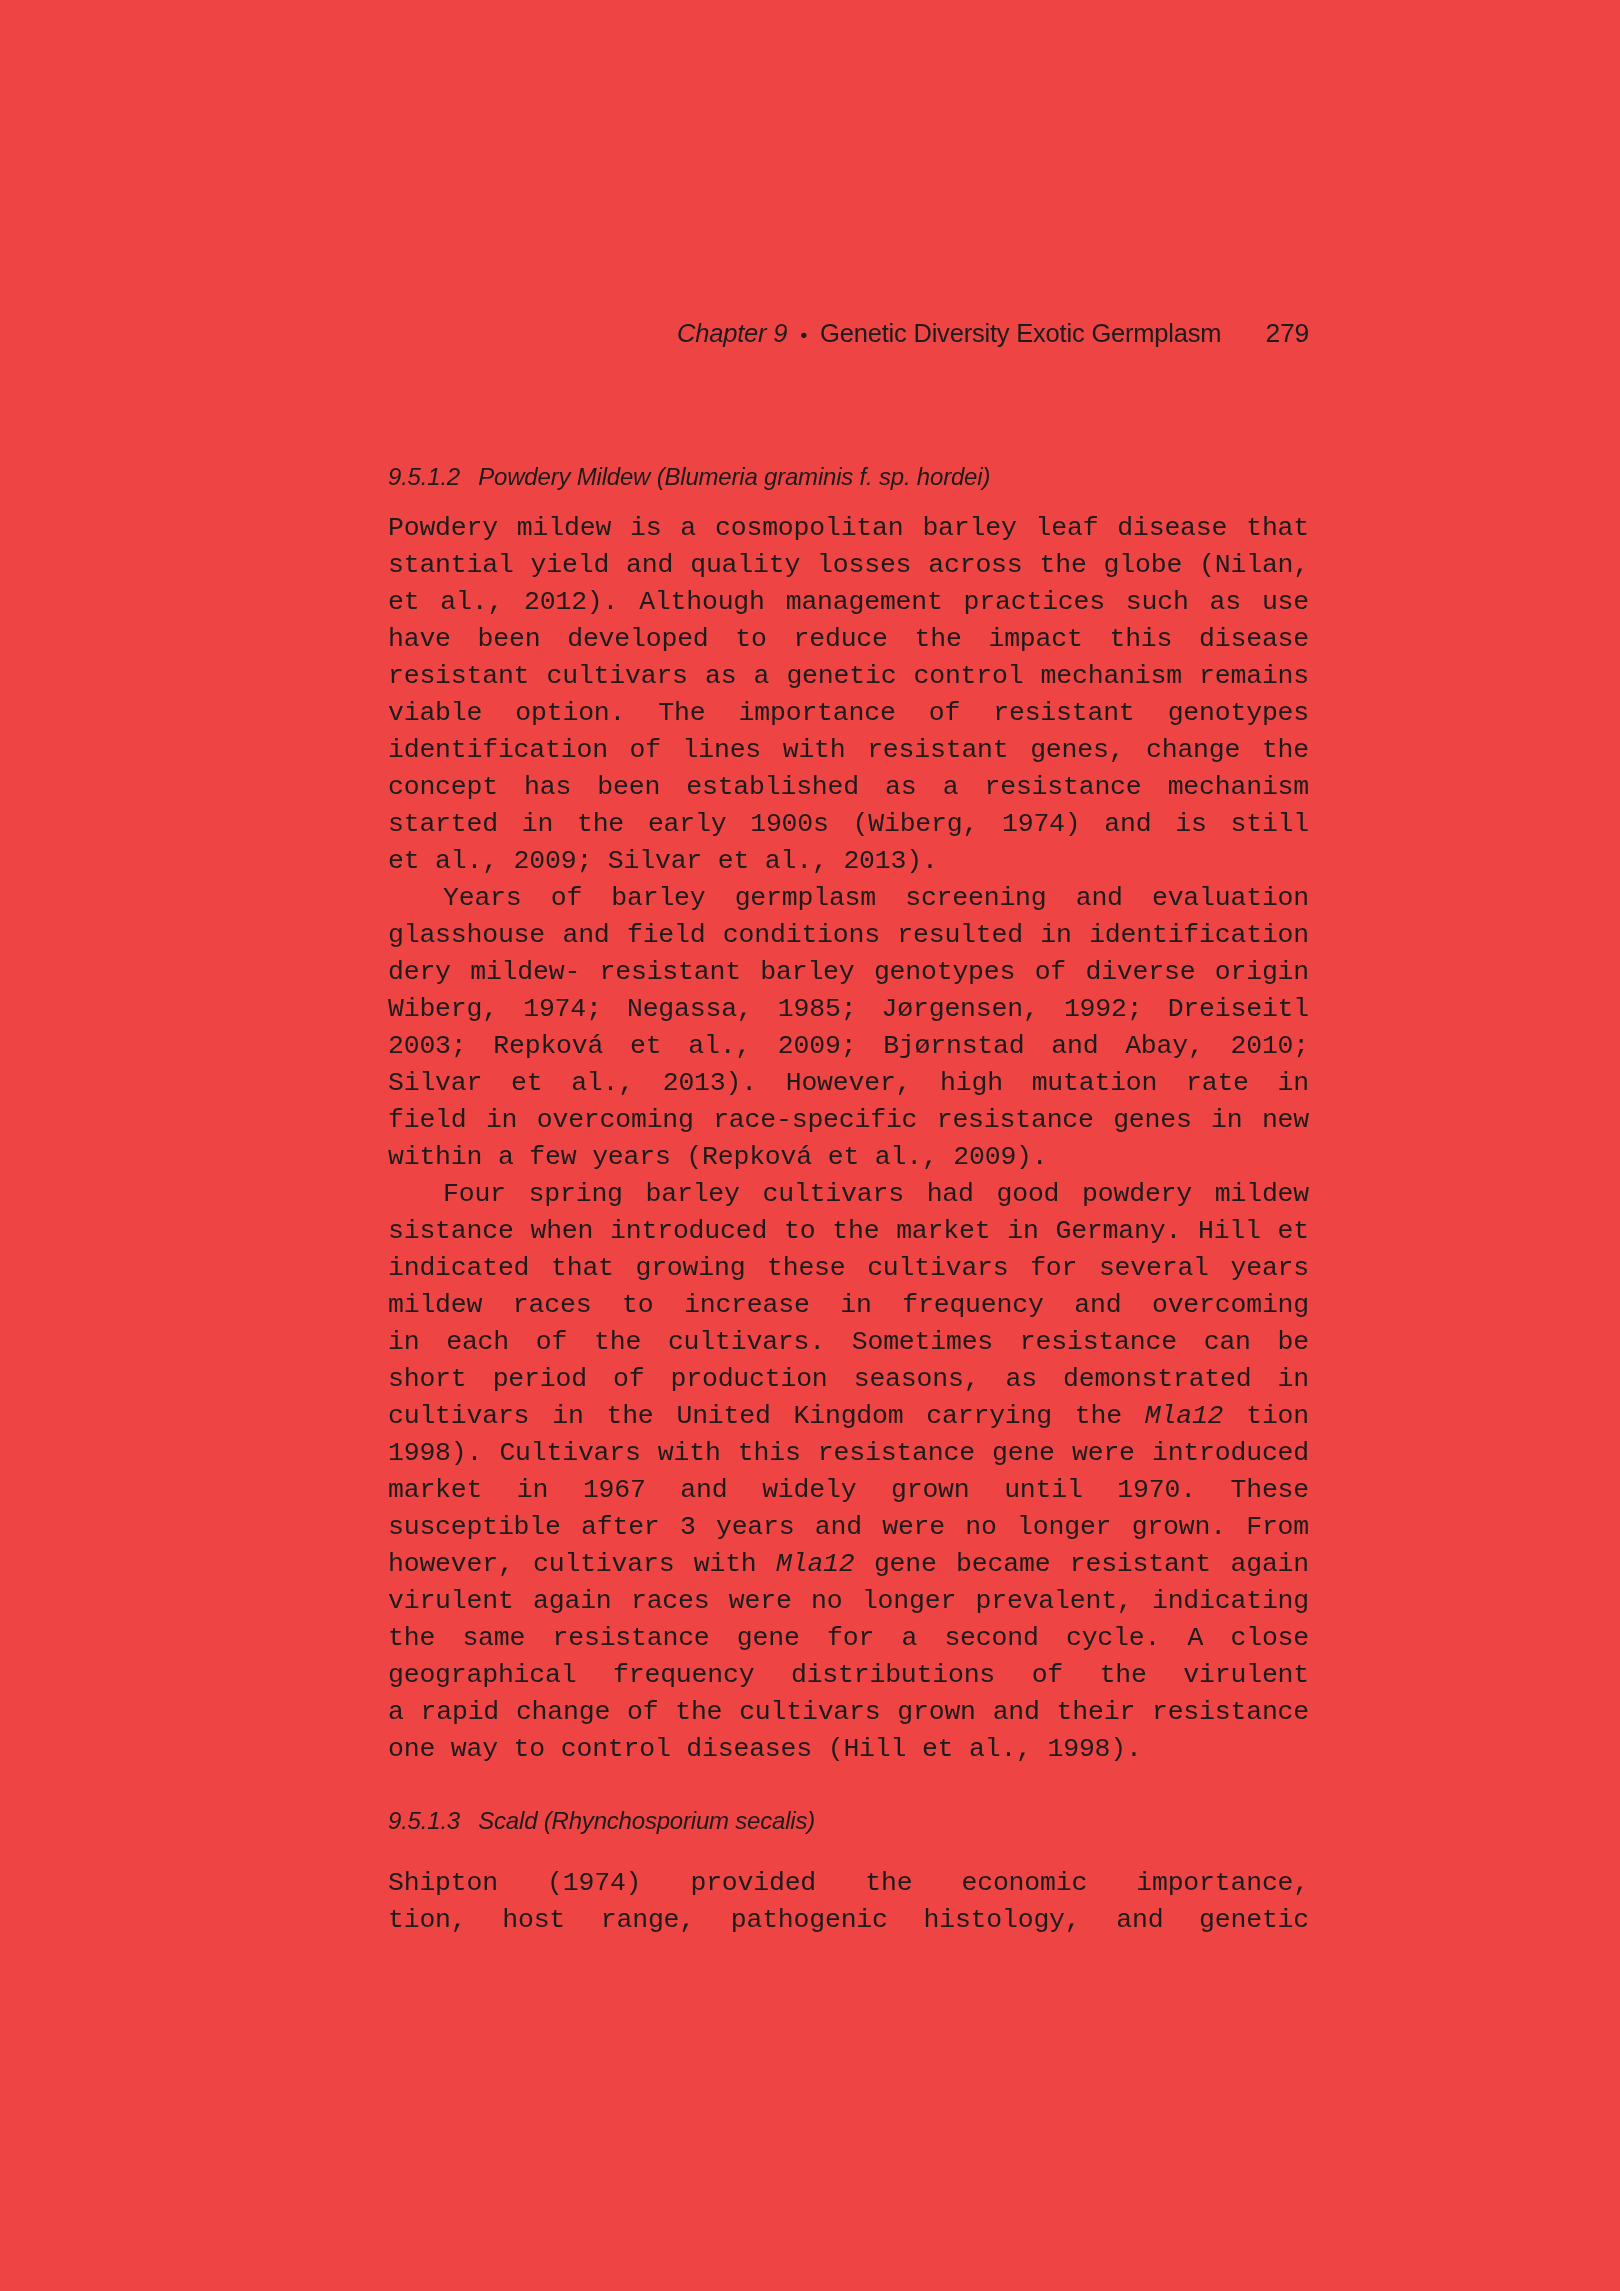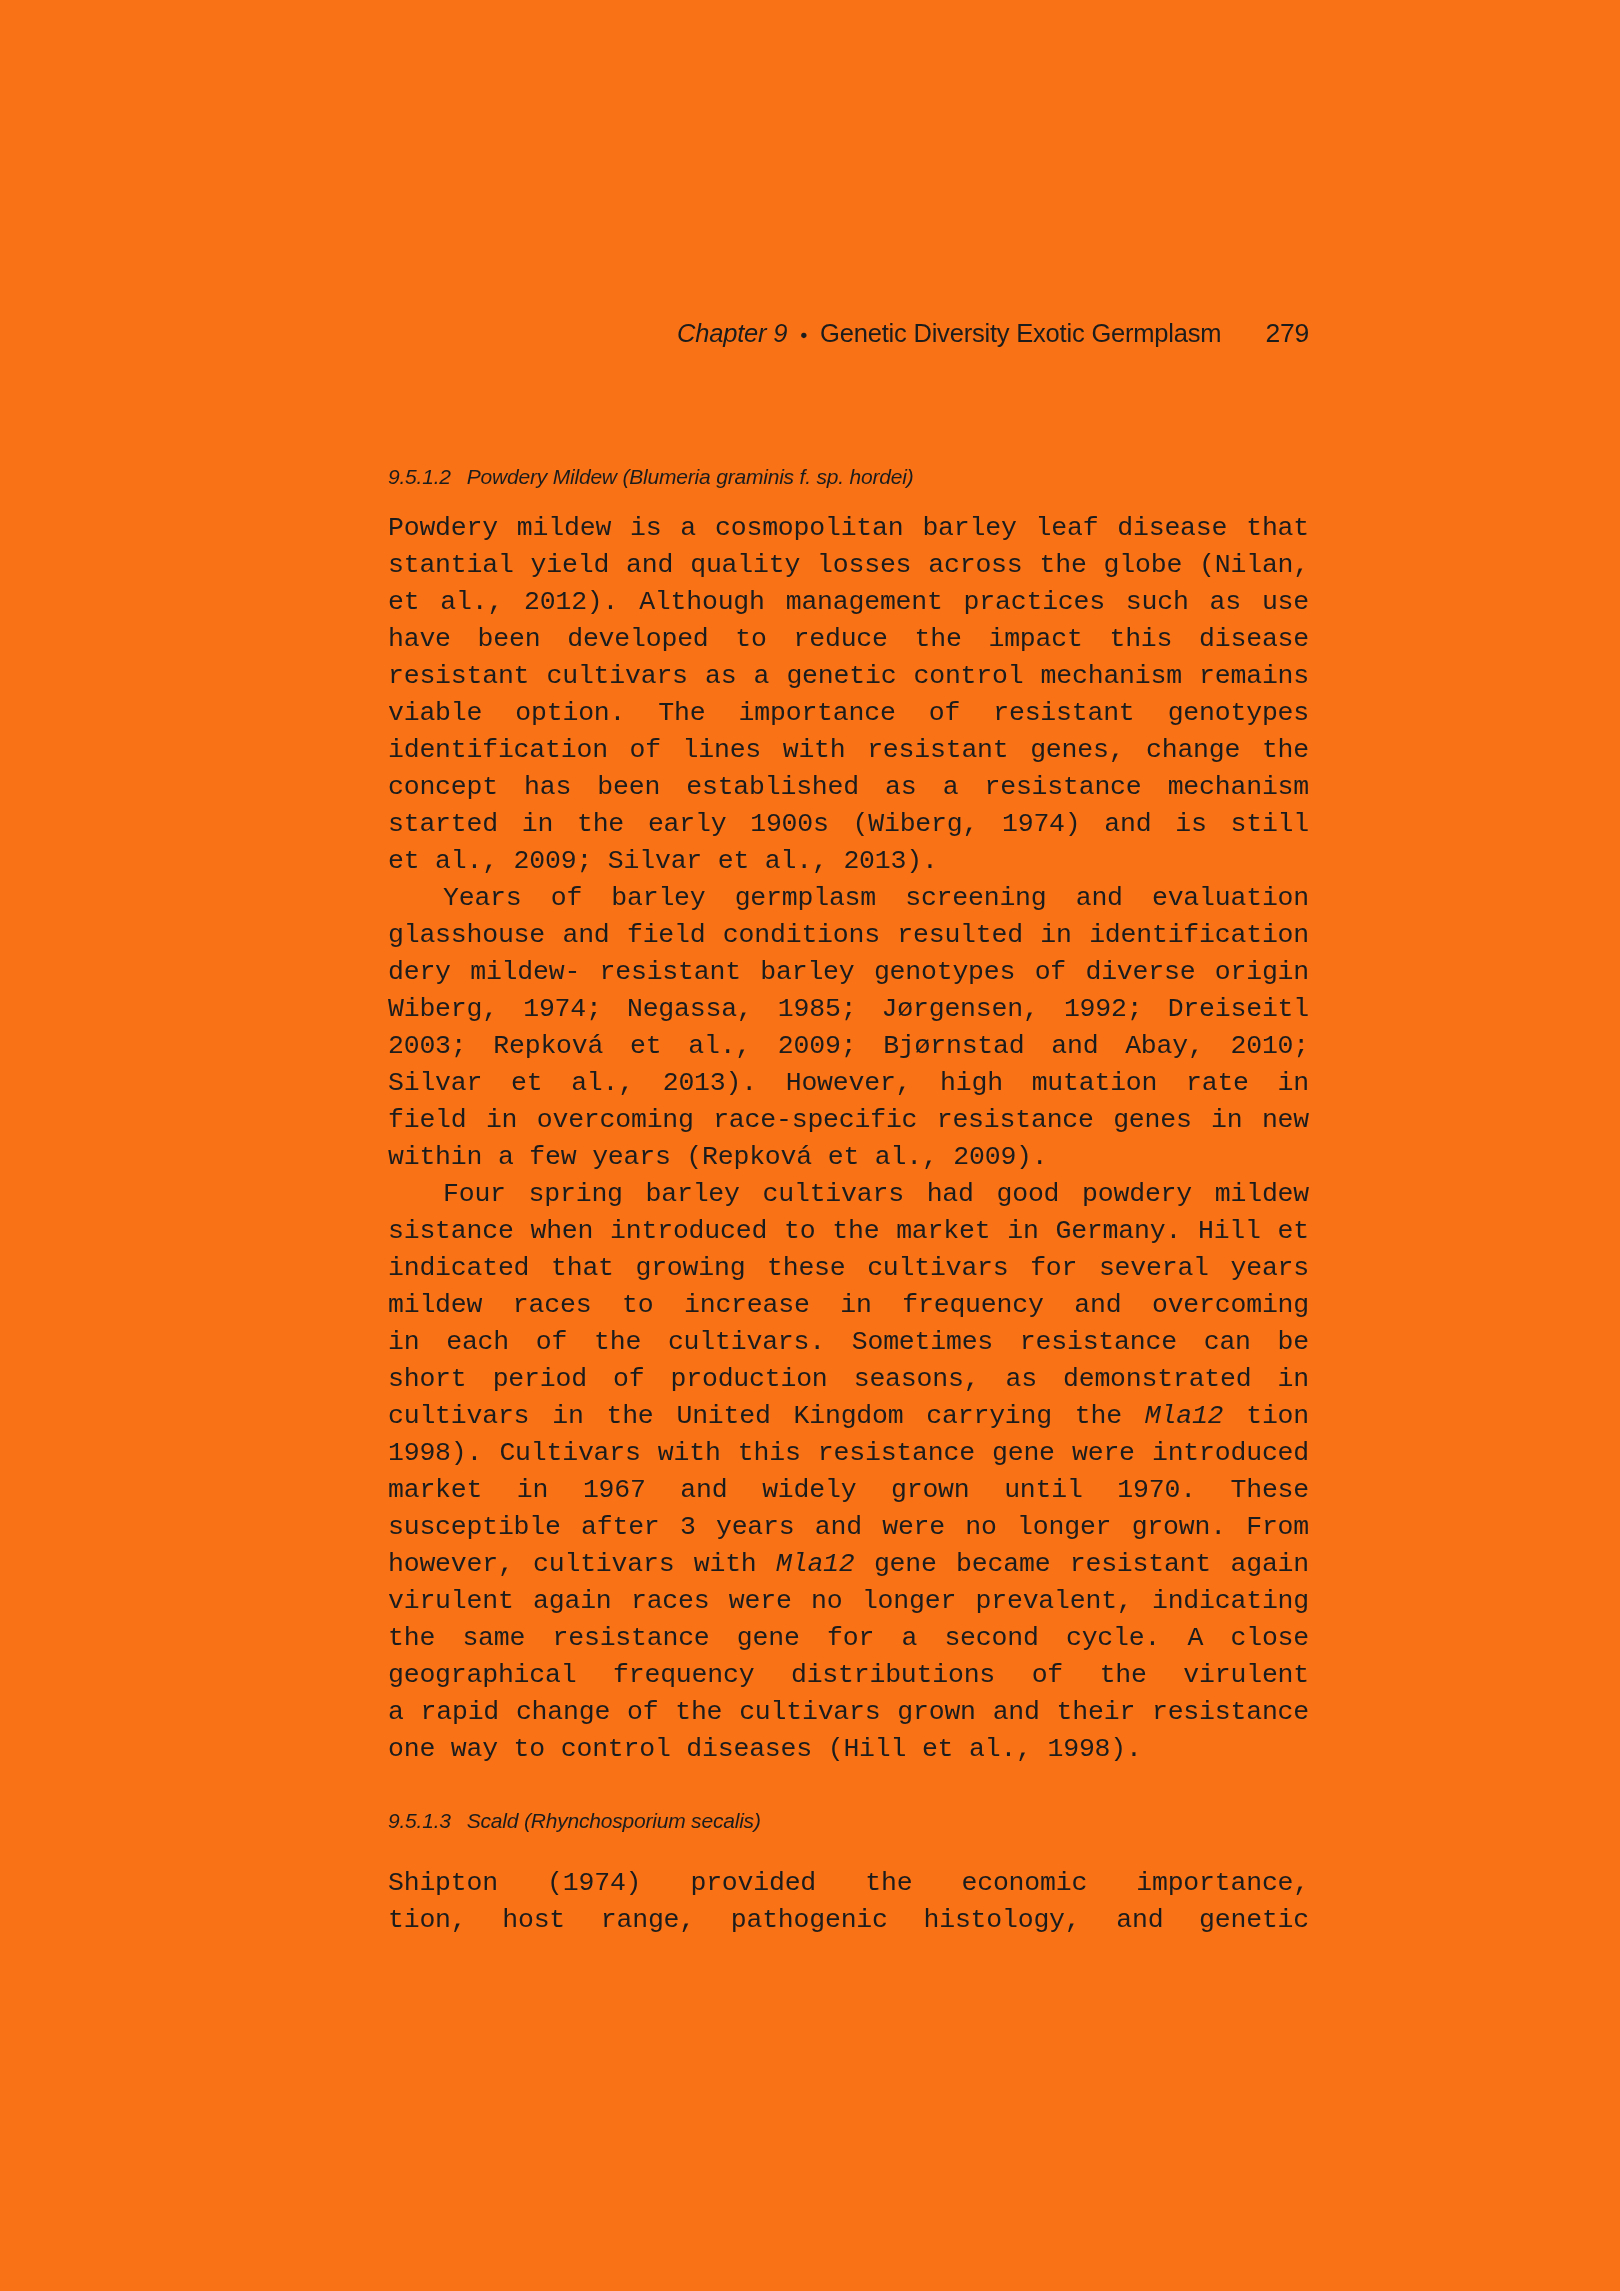--- a/index.html
+++ b/index.html
@@ -1,20 +1,20 @@
 <!DOCTYPE html>
 <html><head>
 <meta charset="utf-8">
 <style>
   html, body { margin: 0; padding: 0; background: #e8e8e8; }
   .page {
     position: relative;
     width: 1620px;
     height: 2292px;
-    background: #f97316;
+    background: #ef4444;
     font-family: "Liberation Sans", "DejaVu Sans", sans-serif;
     color: #1c1c1c;
     overflow: hidden;
   }
   
   .running-head {
     position: absolute;
     top: 318px;
     left: 388px;
     width: 921px;
@@ -30,21 +30,21 @@
   .rh-page { margin-left: 44px; font-size: 26.5px; }
   
   .content {
     position: absolute;
     top: 457px;
     left: 388px;
     width: 921px;
   }
   .heading {
     font-style: italic;
-    font-size: 21px;
+    font-size: 24px;
     line-height: 39px;
     margin: 0 0 13.7px 0;
     letter-spacing: -0.2px;
   }
   .heading.h2 { margin: 33px 0 25.5px 0; }
   .para { margin: 0; }
   .line {
     font-size: 26.5px;
     line-height: 37px;
     height: 37px;

